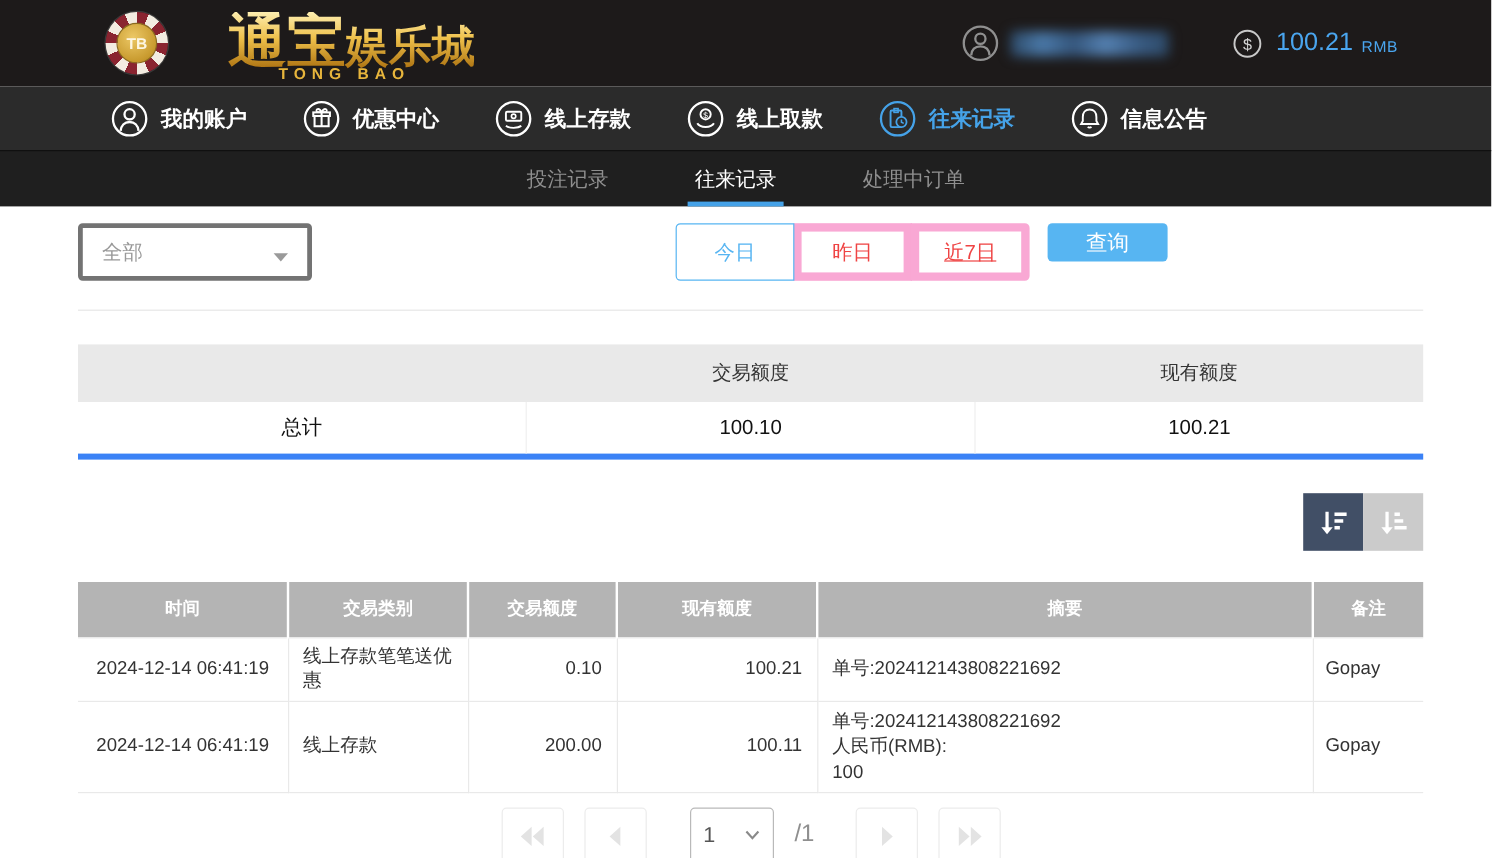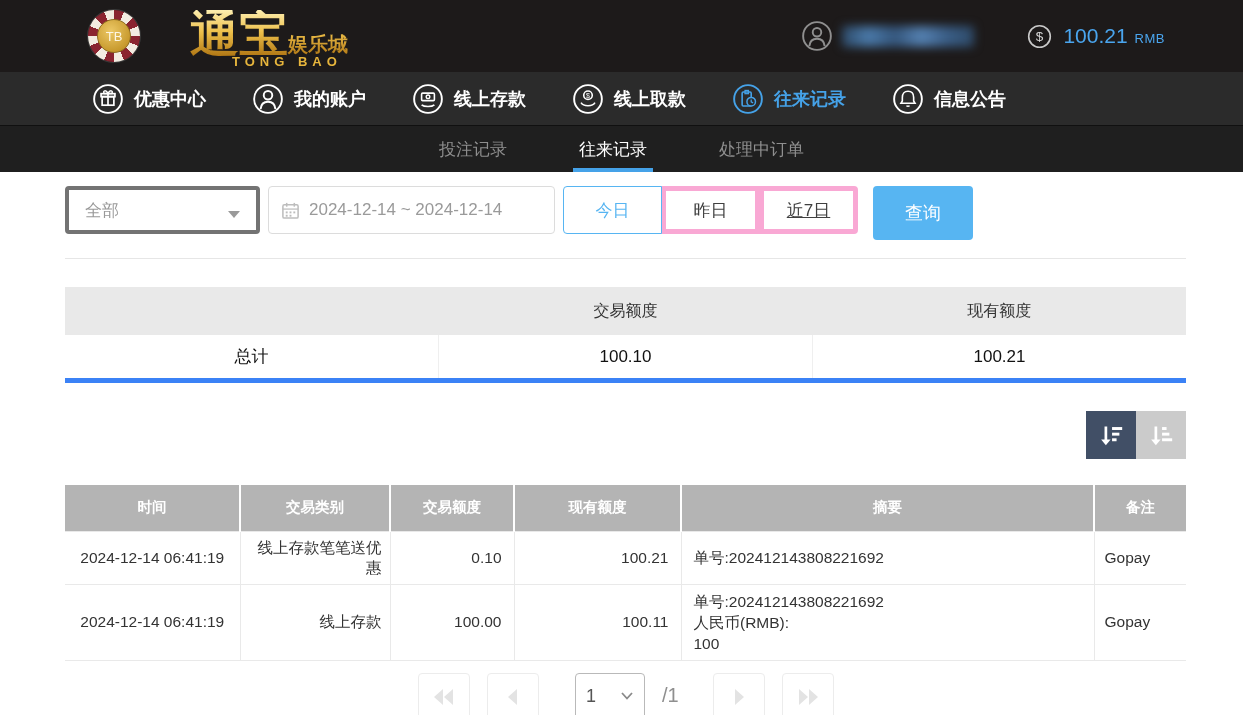--- a/index.html
+++ b/index.html
@@ -14,30 +14,30 @@
   .logo { position:absolute; left:88px; top:10px; display:flex; align-items:flex-start; }
   .chip {
     position:relative; width:52px; height:52px; border-radius:50%;
     background:repeating-conic-gradient(#8a2430 0 22.5deg, #f3ece1 22.5deg 45deg);
     box-shadow:0 0 0 1px #3a3a3a;
   }
   .chip-inner {
     position:absolute; left:9px; top:9px; width:34px; height:34px; border-radius:50%;
     background:radial-gradient(circle at 40% 35%, #ecc866, #c89a2e 70%, #a8791a);
     border:1px solid #8a6a1f; display:flex; align-items:center; justify-content:center;
-    color:#fdf6e3; font-weight:normal; font-size:13px;
+    color:#fdf6e3; font-weight:bold; font-size:13px;
   }
   .brand { margin-left:10px; line-height:1; }
   .brand-main {
     font-family:"DejaVu Serif", serif; font-weight:bold; white-space:nowrap;
     background:linear-gradient(180deg,#fdeeb0 0%,#eec04a 45%,#a96e0e 100%);
     -webkit-background-clip:text; background-clip:text; color:transparent;
   }
   .brand-main .big { font-size:49px;margin-left:40px; }
-  .brand-main .small { font-size:20px; }
+  .brand-main .small { font-size:36px; }
   .brand-sub { font-size:13px; letter-spacing:5px; color:#e7b53c; font-weight:bold; margin:-4px 0 0 82px; }
 
   .topbar-right { position:absolute; right:78px; top:0; height:72px; display:flex; align-items:center; }
   .user-icon-wrap { display:flex; align-items:center; }
   .blur-name {
     width:132px; height:21px; margin-left:9px; border-radius:3px;
     background:linear-gradient(90deg,#2e4a68,#4a79a8 20%,#35567c 40%,#5480b0 60%,#3a5d85 80%,#2e4a68);
     filter:blur(5px);
   }
   .balance { display:flex; align-items:center; margin-left:52px; }
@@ -66,28 +66,28 @@
   }
   .dd-caret { position:absolute; right:16px; top:21px; width:0; height:0; border-left:6px solid transparent; border-right:6px solid transparent; border-top:7px solid #9a9a9a; }
   .datebox {
     position:absolute; left:268px; top:186px; width:287px; height:48px;
     border:1px solid #dcdcdc; border-radius:4px; display:flex; align-items:center;
     padding:0 12px; color:#9a9a9a; font-size:17px; background:#fff; cursor:pointer;
   }
   .datebox svg { margin-right:9px; flex:none; }
   .range-group { position:absolute; left:563px; top:186px; display:flex; }
   .range-btn {
-    width:99px; height:48px; background:#fff; border:5px solid #f9a8d4; margin-left:-1px;
-    color:#404040; font-size:17px; cursor:pointer; font-family:inherit;
+    width:99px; height:48px; background:#fff; border:7px solid #f9a8d4; margin-left:-1px;
+    color:#ef4444; font-size:17px; cursor:pointer; font-family:inherit;
   }
   .range-btn:first-child { margin-left:0; border-radius:4px 0 0 4px; }
   .range-btn:last-child { border-radius:0 4px 4px 0;text-decoration:underline; }
   .range-btn.active { border:1px solid #57b5f2; color:#57b5f2; position:relative; z-index:2; }
   .search-btn {
-    position:absolute; left:873px; top:186px; width:100px; height:54px;
+    position:absolute; left:873px; top:186px; width:100px; height:32px;
     background:#57b5f2; border:none; border-radius:4px; color:#fff; font-size:18px;
     cursor:pointer; font-family:inherit;
   }
   .filter-sep { position:absolute; left:65px; top:258px; width:1121px; height:1px; background:#e6e6e6; }
 
   
   .summary { position:absolute; left:65px; top:287px; width:1121px; }
   .summary-head { display:flex; height:48px; background:#e9e9e9; }
   .summary-head > div { flex:1; display:flex; align-items:center; justify-content:center; color:#333; font-size:16px; }
   .summary-row { display:flex; height:48px; border-bottom:5px solid #3b82f6;text-align:right; }
@@ -107,21 +107,21 @@
     height:46px; border-right:2px solid #fff; text-align:center;
   }
   .records th:last-child { border-right:none; }
   .records td {
     border:1px solid #e9e9e9; color:#333; font-size:15.5px;
     padding:6px 0; vertical-align:middle; line-height:20px;
   }
   .records tr td:first-child { border-left:none; }
   .records tr td:last-child { border-right:none; }
   td.c-time { text-align:center; }
-  td.c-type { padding-left:12px; padding-right:8px;text-align:right; }
+  td.c-type { padding-left:12px; padding-right:8px; }
   td.c-amount, td.c-balance { text-align:right; padding-right:12px; }
   td.c-summary { padding-left:12px; line-height:21px; }
   td.c-note { padding-left:10px;margin-top:23px; }
 
   
   .pager { position:absolute; left:0; top:673px; width:100%; height:60px; }
   .pg-btn {
     position:absolute; width:52px; height:48px; background:#fff;
     border:1px solid #ececec; border-radius:4px; display:flex; align-items:center; justify-content:center; cursor:pointer;
   }
@@ -166,39 +166,39 @@
         <span class="balance-amount">100.21</span>
         <span class="balance-currency">RMB</span>
       </div>
     </div>
   </div>
 
   <div class="navbar">
     <div class="nav-item">
       <svg class="nav-icon" viewBox="0 0 30 30">
         <circle cx="15" cy="15" r="13" fill="none" stroke="#fff" stroke-width="1.8"></circle>
+        <circle cx="15" cy="11.5" r="4" fill="none" stroke="#fff" stroke-width="1.8"></circle>
+        <path d="M8 24.5 C8.4 20 11.2 17.5 15 17.5 S21.6 20 22 24.5" fill="none" stroke="#fff" stroke-width="1.8"></path>
+      </svg>
+      <span class="nav-label">我的账户</span>
+    </div>
+    <div class="nav-item">
+      <svg class="nav-icon" viewBox="0 0 30 30">
+        <circle cx="15" cy="15" r="13" fill="none" stroke="#fff" stroke-width="1.8"></circle>
         <rect x="9.5" y="12.8" width="11" height="8" fill="none" stroke="#fff" stroke-width="1.6"></rect>
         <rect x="8.5" y="10" width="13" height="2.8" fill="none" stroke="#fff" stroke-width="1.6"></rect>
         <line x1="15" y1="10" x2="15" y2="20.8" stroke="#fff" stroke-width="1.6"></line>
         <path d="M15 9.8 C13 5.8 9.8 7.4 11.4 9.8 Z" fill="none" stroke="#fff" stroke-width="1.4"></path>
         <path d="M15 9.8 C17 5.8 20.2 7.4 18.6 9.8 Z" fill="none" stroke="#fff" stroke-width="1.4"></path>
       </svg>
       <span class="nav-label">优惠中心</span>
     </div>
     <div class="nav-item">
       <svg class="nav-icon" viewBox="0 0 30 30">
         <circle cx="15" cy="15" r="13" fill="none" stroke="#fff" stroke-width="1.8"></circle>
-        <circle cx="15" cy="11.5" r="4" fill="none" stroke="#fff" stroke-width="1.8"></circle>
-        <path d="M8 24.5 C8.4 20 11.2 17.5 15 17.5 S21.6 20 22 24.5" fill="none" stroke="#fff" stroke-width="1.8"></path>
-      </svg>
-      <span class="nav-label">我的账户</span>
-    </div>
-    <div class="nav-item">
-      <svg class="nav-icon" viewBox="0 0 30 30">
-        <circle cx="15" cy="15" r="13" fill="none" stroke="#fff" stroke-width="1.8"></circle>
         <rect x="9" y="9.5" width="12" height="7" rx="1" fill="none" stroke="#fff" stroke-width="1.5"></rect>
         <circle cx="15" cy="13" r="1.7" fill="none" stroke="#fff" stroke-width="1.3"></circle>
         <path d="M9 20.5 C11.5 22.6 18.5 22.6 21 20.5" fill="none" stroke="#fff" stroke-width="1.5"></path>
       </svg>
       <span class="nav-label">线上存款</span>
     </div>
     <div class="nav-item">
       <svg class="nav-icon" viewBox="0 0 30 30">
         <circle cx="15" cy="15" r="13" fill="none" stroke="#fff" stroke-width="1.8"></circle>
         <circle cx="15" cy="11.5" r="4" fill="none" stroke="#fff" stroke-width="1.5"></circle>
@@ -231,34 +231,20 @@
     <div class="tab">投注记录</div>
     <div class="tab active">往来记录</div>
     <div class="tab">处理中订单</div>
   </div>
 
   <div class="dd">
     <span>全部</span>
     <span class="dd-caret"></span>
   </div>
 
-  <div class="datebox">
-    <svg width="19" height="19" viewBox="0 0 20 20">
-      <rect x="2" y="4" width="16" height="14" rx="1.5" fill="none" stroke="#bdbdbd" stroke-width="1.6"></rect>
-      <line x1="6" y1="2" x2="6" y2="6" stroke="#bdbdbd" stroke-width="1.6"></line>
-      <line x1="14" y1="2" x2="14" y2="6" stroke="#bdbdbd" stroke-width="1.6"></line>
-      <line x1="2" y1="8.5" x2="18" y2="8.5" stroke="#bdbdbd" stroke-width="1.3"></line>
-      <rect x="5" y="11" width="2" height="2" fill="#bdbdbd"></rect>
-        <rect x="9" y="11" width="2" height="2" fill="#bdbdbd"></rect>
-        <rect x="13" y="11" width="2" height="2" fill="#bdbdbd"></rect>
-      <rect x="5" y="14.5" width="2" height="2" fill="#bdbdbd"></rect>
-        <rect x="9" y="14.5" width="2" height="2" fill="#bdbdbd"></rect>
-    </svg>
-    <span>2024-12-14 ~ 2024-12-14</span>
-  </div>
 
   <div class="range-group">
     <button class="range-btn active">今日</button>
     <button class="range-btn">昨日</button>
     <button class="range-btn">近7日</button>
   </div>
 
   <button class="search-btn">查询</button>
 
   <div class="filter-sep"></div>
@@ -323,21 +309,21 @@
         <td class="c-amount">0.10</td>
         <td class="c-balance">100.21</td>
         <td class="c-summary">
           <div>单号:202412143808221692</div>
         </td>
         <td class="c-note">Gopay</td>
       </tr>
       <tr>
         <td class="c-time">2024-12-14 06:41:19</td>
         <td class="c-type">线上存款</td>
-        <td class="c-amount">100.00</td>
+        <td class="c-amount">200.00</td>
         <td class="c-balance">100.11</td>
         <td class="c-summary">
           <div>单号:202412143808221692</div>
           <div>人民币(RMB):</div>
           <div>100</div>
         </td>
         <td class="c-note">Gopay</td>
       </tr>
     </tbody>
   </table>

